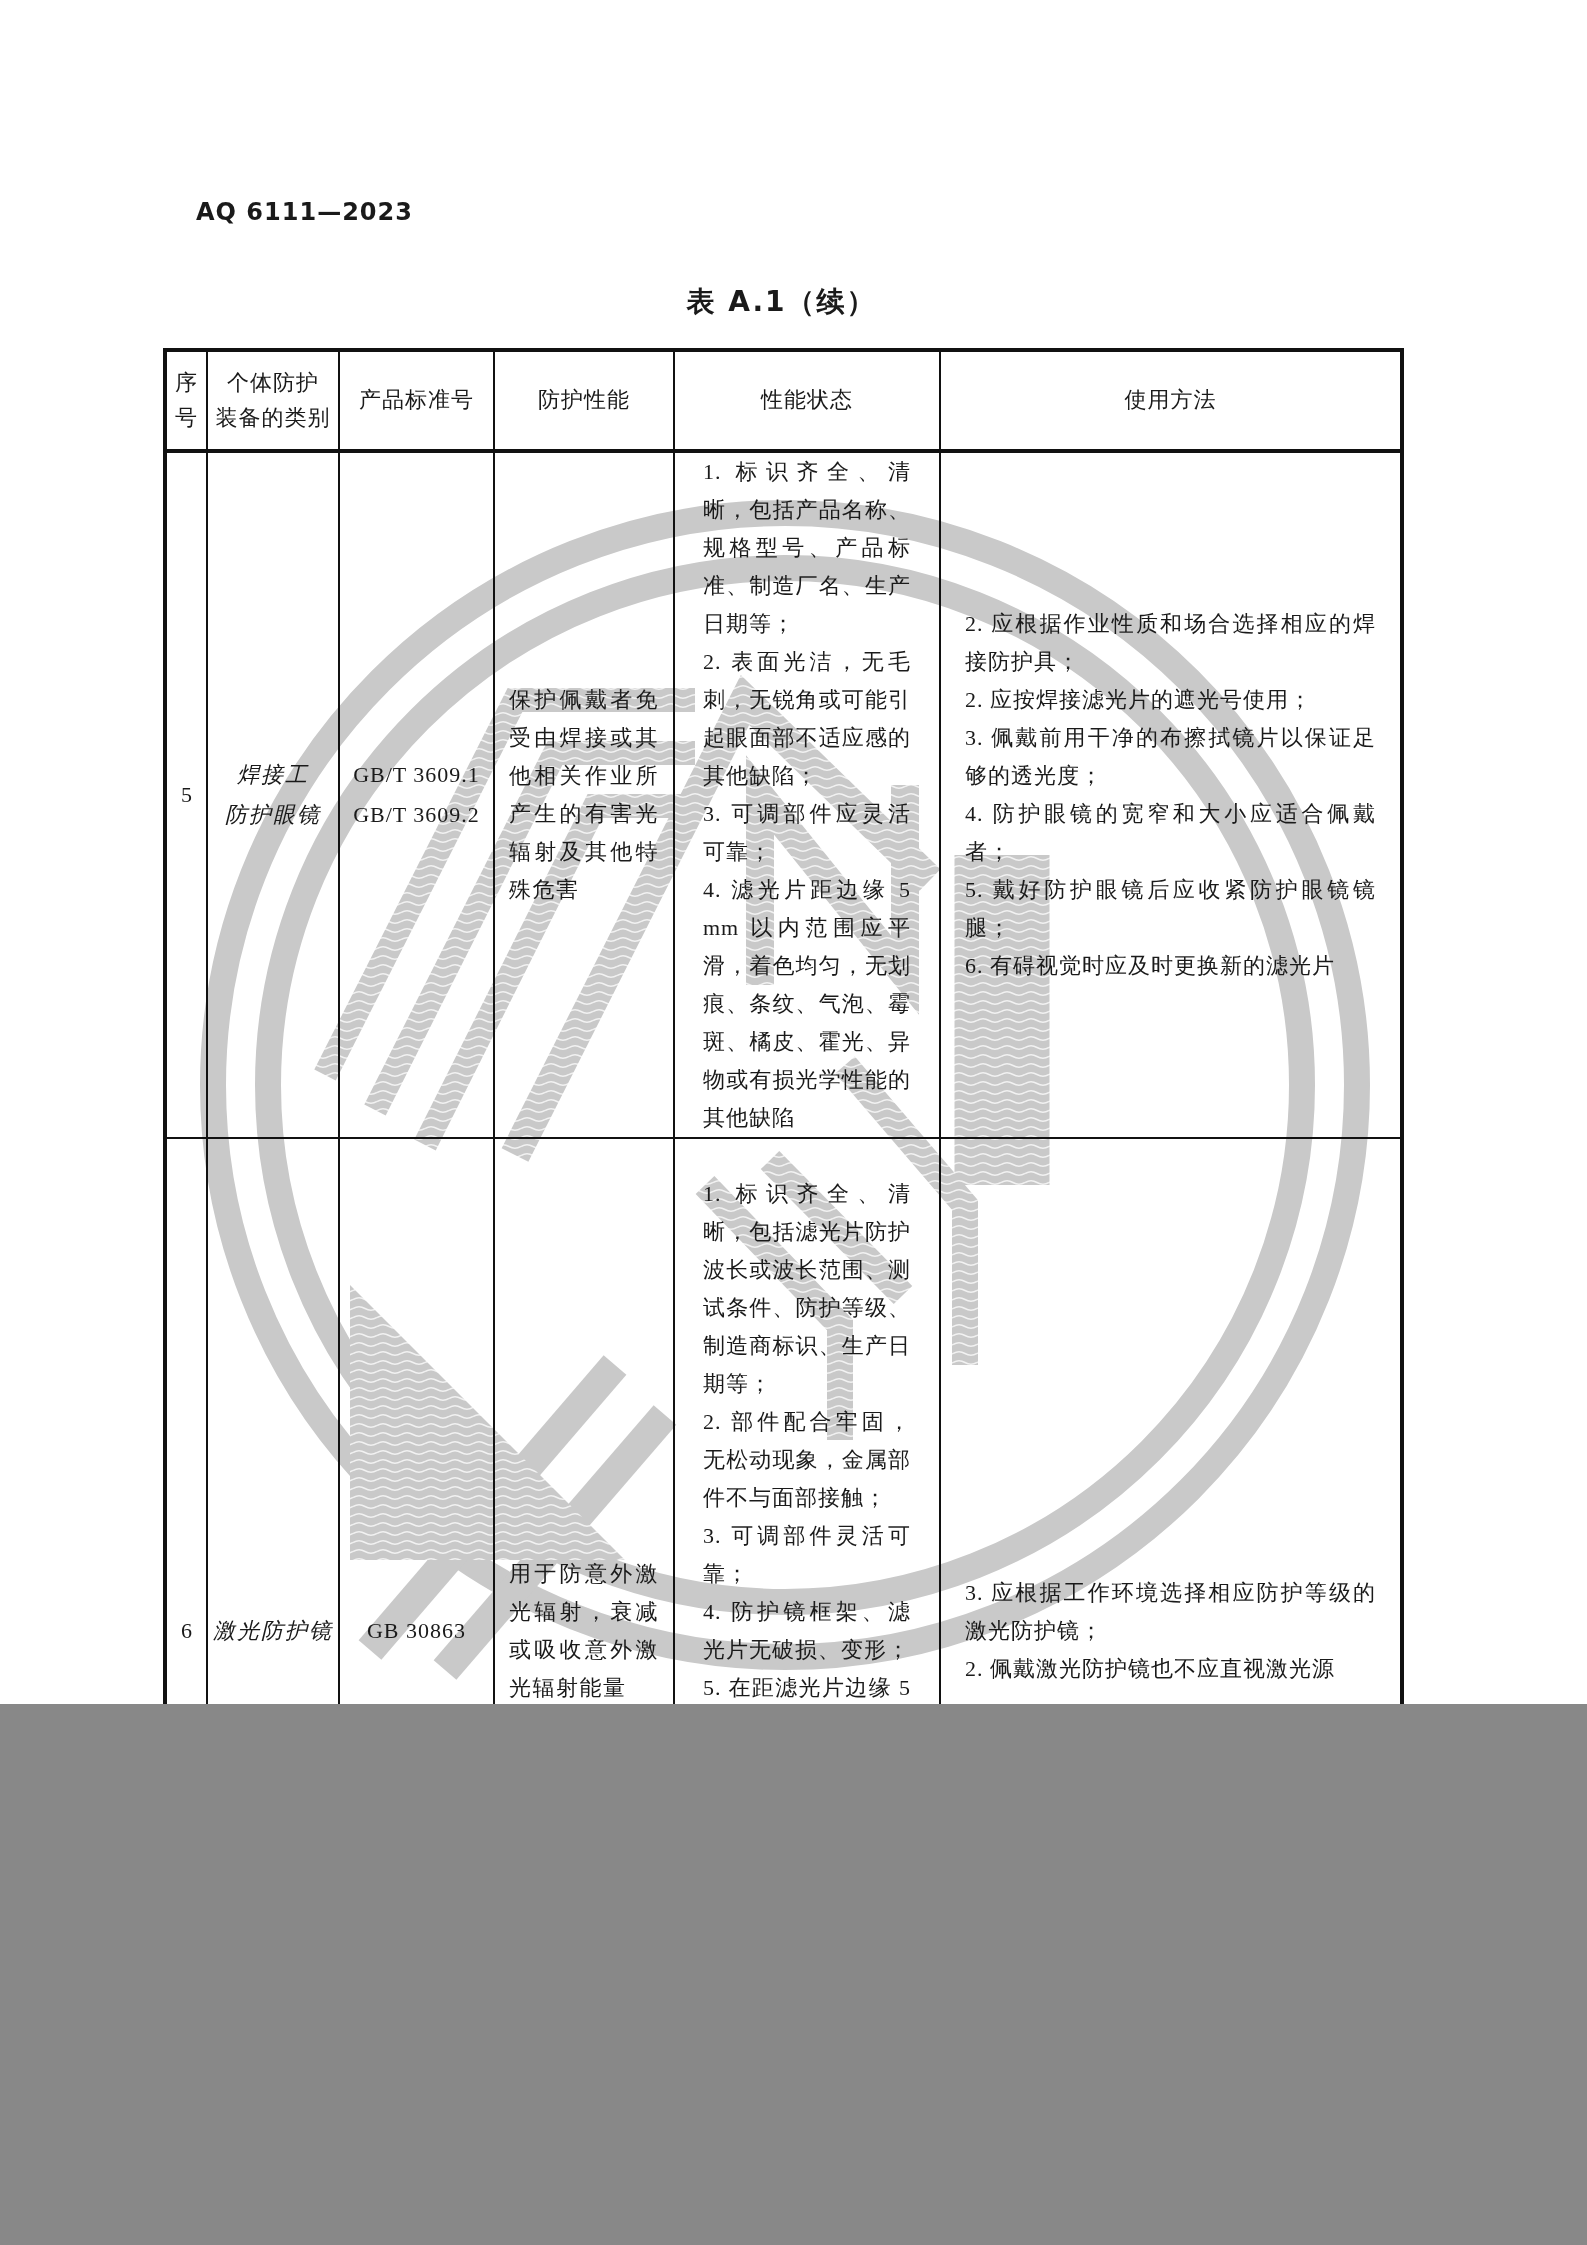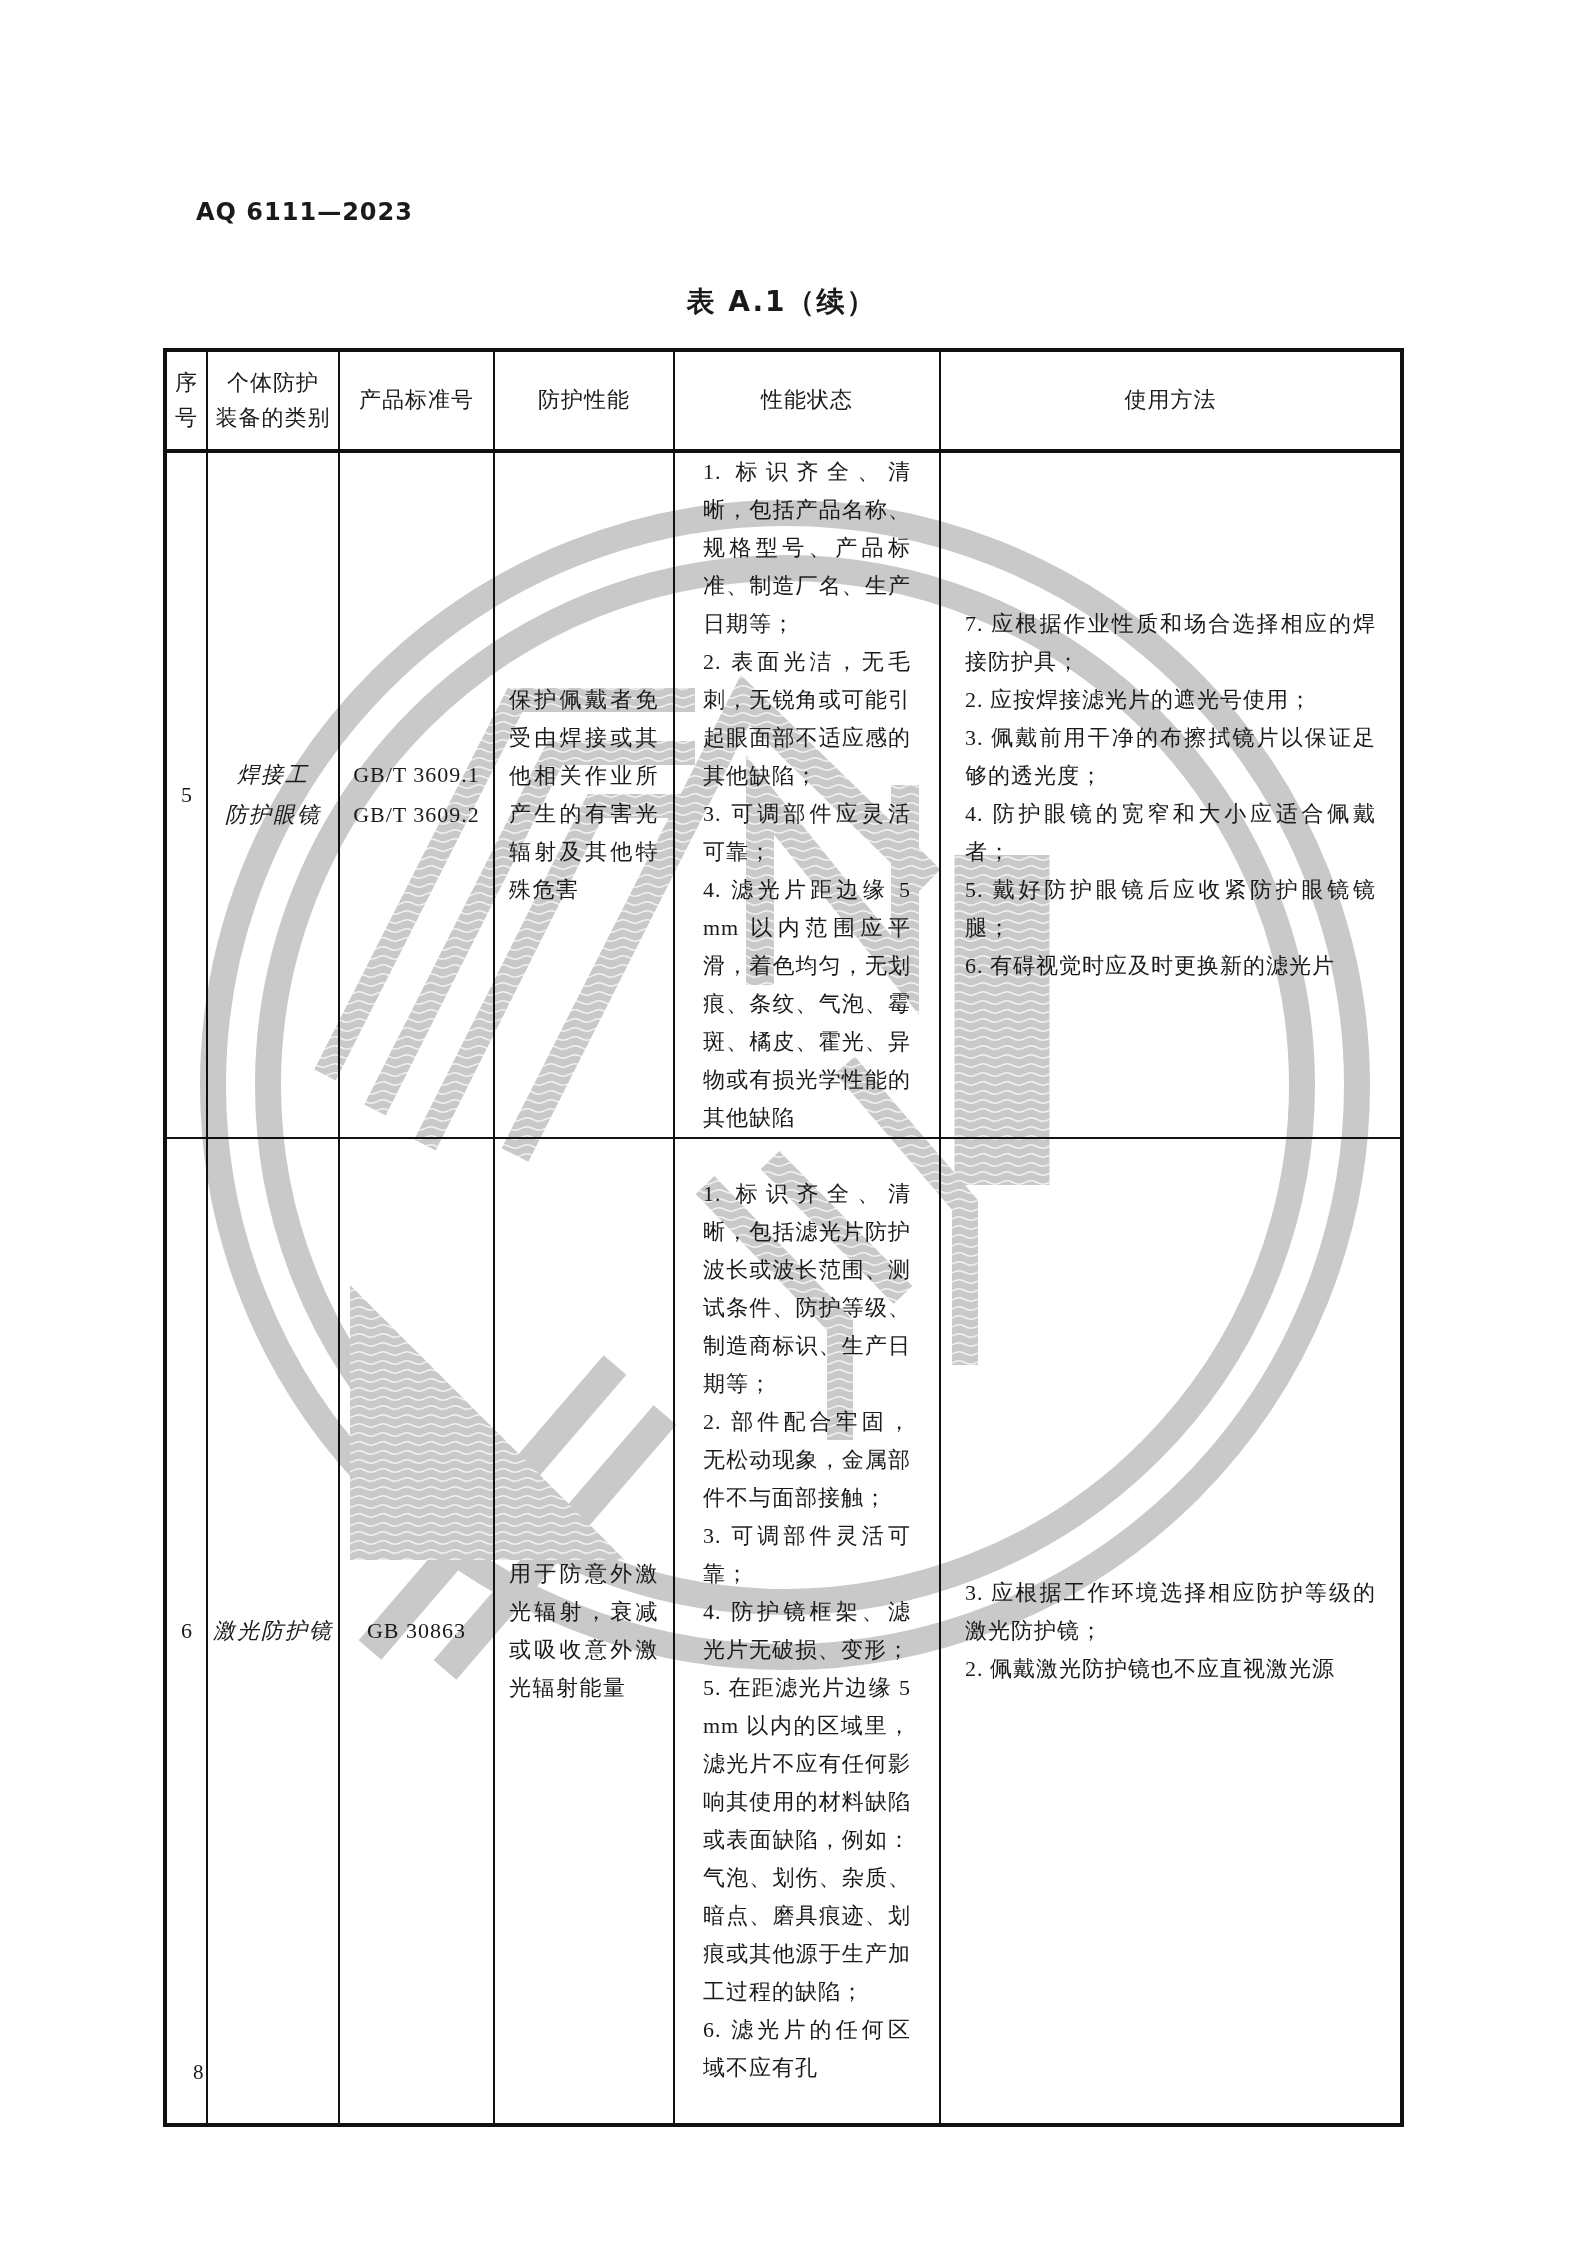--- a/index.html
+++ b/index.html
@@ -1,18 +1,18 @@
 <!DOCTYPE html>
 <html><head>
 <meta charset="utf-8">
 <style>
   html,body{margin:0;padding:0;background:#888;}
   .page{
     position:relative;
-    width:1587px;height:2245px;
+    width:1587px;height:1704px;
     background:#ffffff;
     overflow:hidden;
     font-family:"Liberation Serif","DejaVu Serif",serif;
     color:#1a1a1a;
   }
   
   .watermark{position:absolute;left:185px;top:485px;width:1200px;height:1200px;z-index:0;}
   
   .doc-number{
     position:absolute;left:196px;top:198px;z-index:2;
@@ -147,21 +147,21 @@
           <div>GB/T 3609.2</div>
         </td>
         <td class="c-perf">保护佩戴者免受由焊接或其他相关作业所产生的有害光辐射及其他特殊危害</td>
         <td class="c-status">
           <p>1. 标识齐全、清晰，包括产品名称、规格型号、产品标准、制造厂名、生产日期等；</p>
           <p>2. 表面光洁，无毛刺，无锐角或可能引起眼面部不适应感的其他缺陷；</p>
           <p>3. 可调部件应灵活可靠；</p>
           <p>4. 滤光片距边缘 5 mm 以内范围应平滑，着色均匀，无划痕、条纹、气泡、霉斑、橘皮、霍光、异物或有损光学性能的其他缺陷</p>
         </td>
         <td class="c-usage">
-          <p>7. 应根据作业性质和场合选择相应的焊接防护具；</p>
+          <p>2. 应根据作业性质和场合选择相应的焊接防护具；</p>
           <p>2. 应按焊接滤光片的遮光号使用；</p>
           <p>3. 佩戴前用干净的布擦拭镜片以保证足够的透光度；</p>
           <p>4. 防护眼镜的宽窄和大小应适合佩戴者；</p>
           <p>5. 戴好防护眼镜后应收紧防护眼镜镜腿；</p>
           <p>6. 有碍视觉时应及时更换新的滤光片</p>
         </td>
       </tr>
       <tr class="row-b">
         <td class="c-seq">6</td>
         <td class="c-cat">

